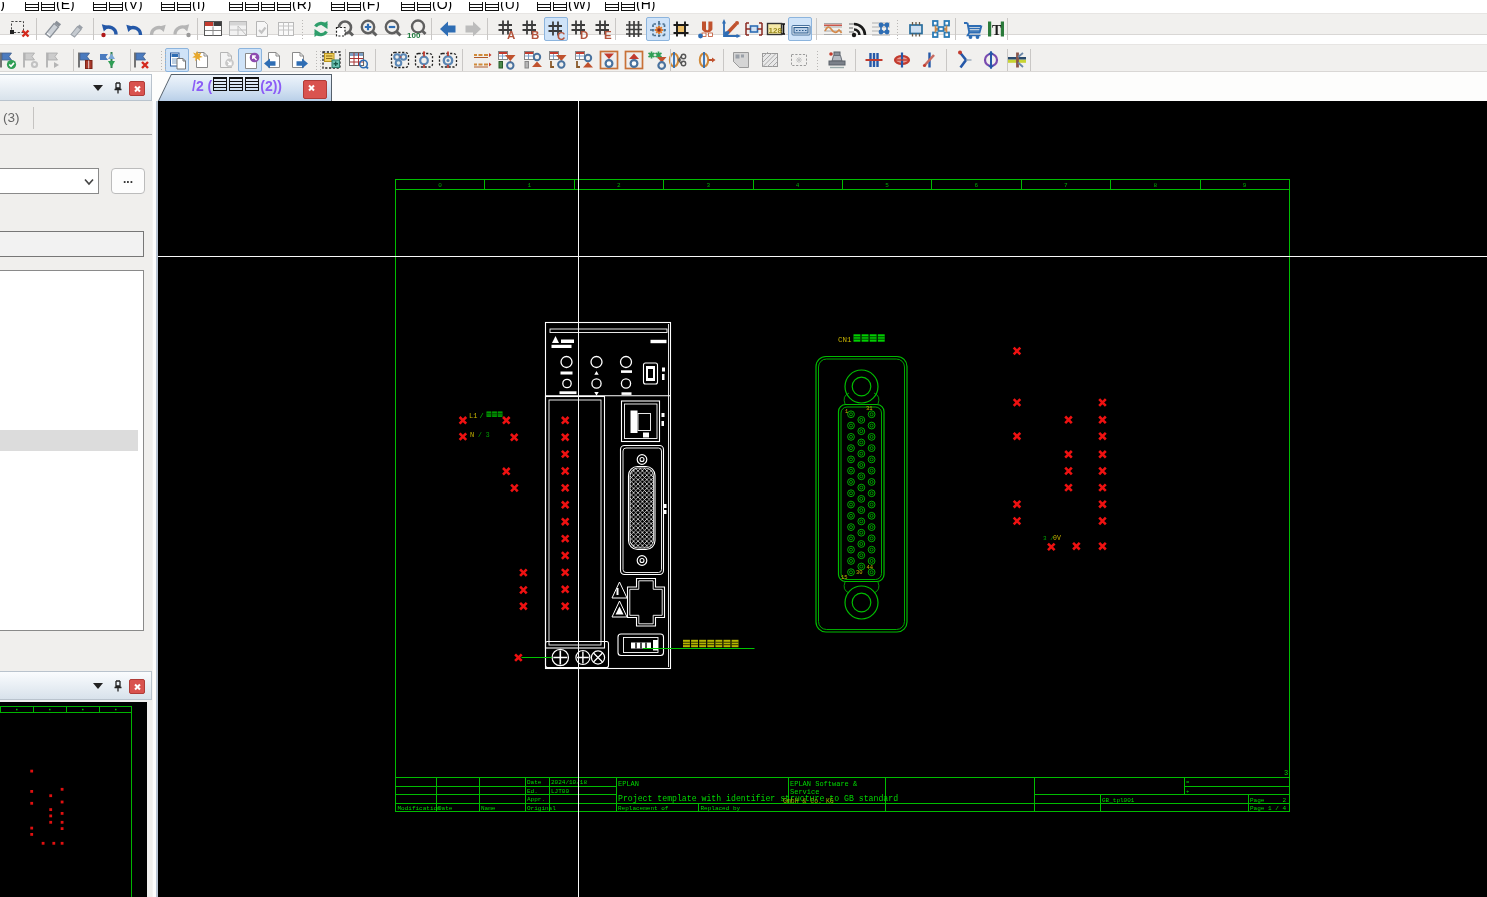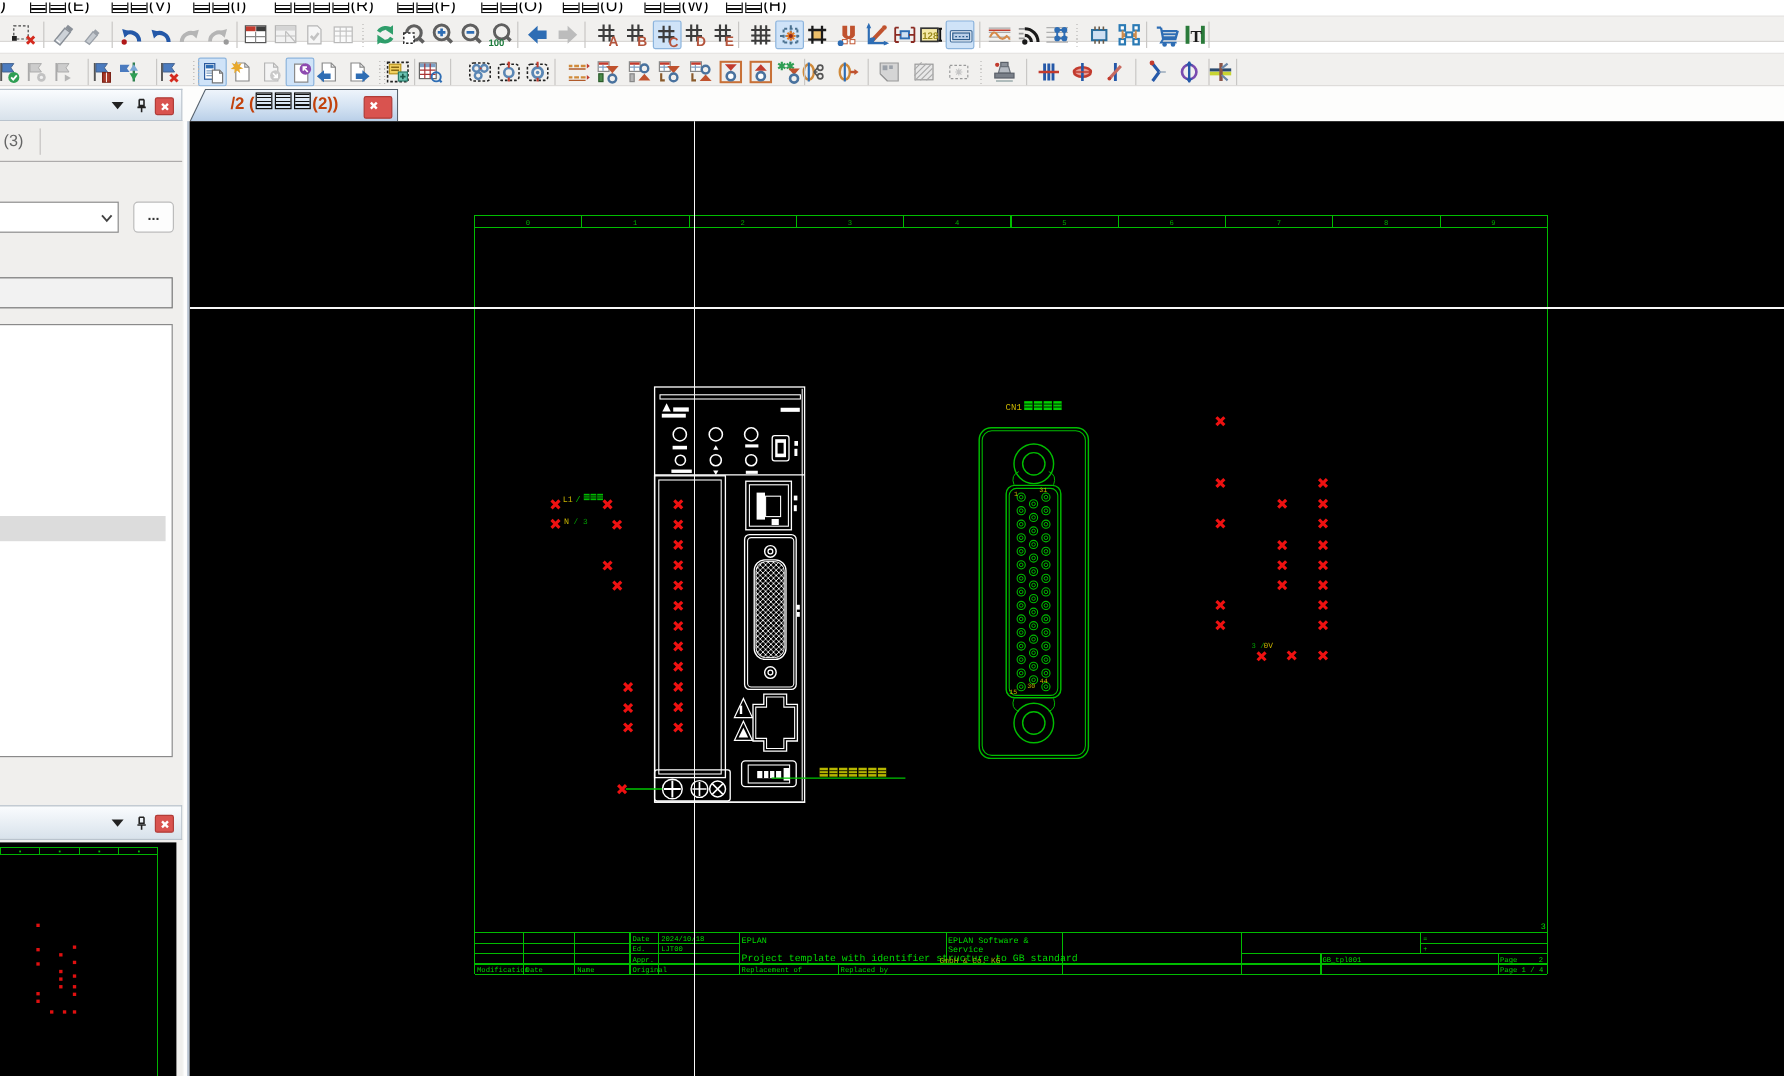--- a/index.html
+++ b/index.html
@@ -527,21 +527,21 @@
 <div class="abs" style="left:0;top:2px;width:152px;height:27px;background:linear-gradient(#fafcfe,#d8e2eb);border:1px solid #b9c3cd;border-left:none">
 <div class="tri" style="left:93px;top:10px"></div>
 <svg class="abs" style="left:112px;top:6px" width="12" height="14" viewBox="0 0 12 14">
         <path d="M4 2 h4 M4 2 v5 h4 v-5 M2.5 8.5 h7 M6 8.5 v4" stroke="#222" stroke-width="1.3" fill="none"></path>
       </svg>
 <div class="hdrbtn-x" style="left:129px;top:6px"></div>
     </div>
 <div class="abs" style="left:158px;top:2px;width:174px;height:27px;background:#55606b;clip-path:polygon(13px 0,100% 0,100% 100%,0 100%)">
 <div class="abs" style="left:1px;top:1px;width:172px;height:26px;background:linear-gradient(#eef4fb 0%,#d3e2f2 55%,#b9cfe8 100%);clip-path:polygon(12.5px 0,100% 0,100% 100%,0 100%)"></div>
     </div>
-<div class="abs" style="left:192px;top:5px;font-size:14px;font-weight:bold;color:#c2410c;white-space:nowrap">/2 (<span class="ck" style="width:14px;height:14px;border-width:1.5px"></span><span class="ck" style="width:14px;height:14px;border-width:1.5px"></span><span class="ck" style="width:14px;height:14px;border-width:1.5px"></span>(2))</div>
+<div class="abs" style="left:192px;top:5px;font-size:14px;font-weight:bold;color:#8b5cf6;white-space:nowrap">/2 (<span class="ck" style="width:14px;height:14px;border-width:1.5px"></span><span class="ck" style="width:14px;height:14px;border-width:1.5px"></span><span class="ck" style="width:14px;height:14px;border-width:1.5px"></span>(2))</div>
 <div class="hdrbtn-x" style="left:303px;top:8px;width:24px;height:19px"></div>
 </div>
 <div class="abs" style="left:0;top:101px;width:158px;height:796px;background:#f0efed">
 <div class="abs" style="left:3px;top:9px;font-size:13.5px;color:#666">(3)</div>
 <div class="abs" style="left:33px;top:6px;width:1px;height:22px;background:#c5c3c1"></div>
 <div class="abs" style="left:0;top:33px;width:152px;height:1px;background:#adabab"></div>
 <div class="abs" style="left:-10px;top:67px;width:109px;height:26px;background:#fff;border:1px solid #8a8a8a">
 <svg class="abs" style="right:3px;top:7px" width="12" height="12" viewBox="0 0 12 12">
         <path d="M2 3.5 l4 4.5 4-4.5" stroke="#444" stroke-width="1.6" fill="none"></path>
       </svg>

